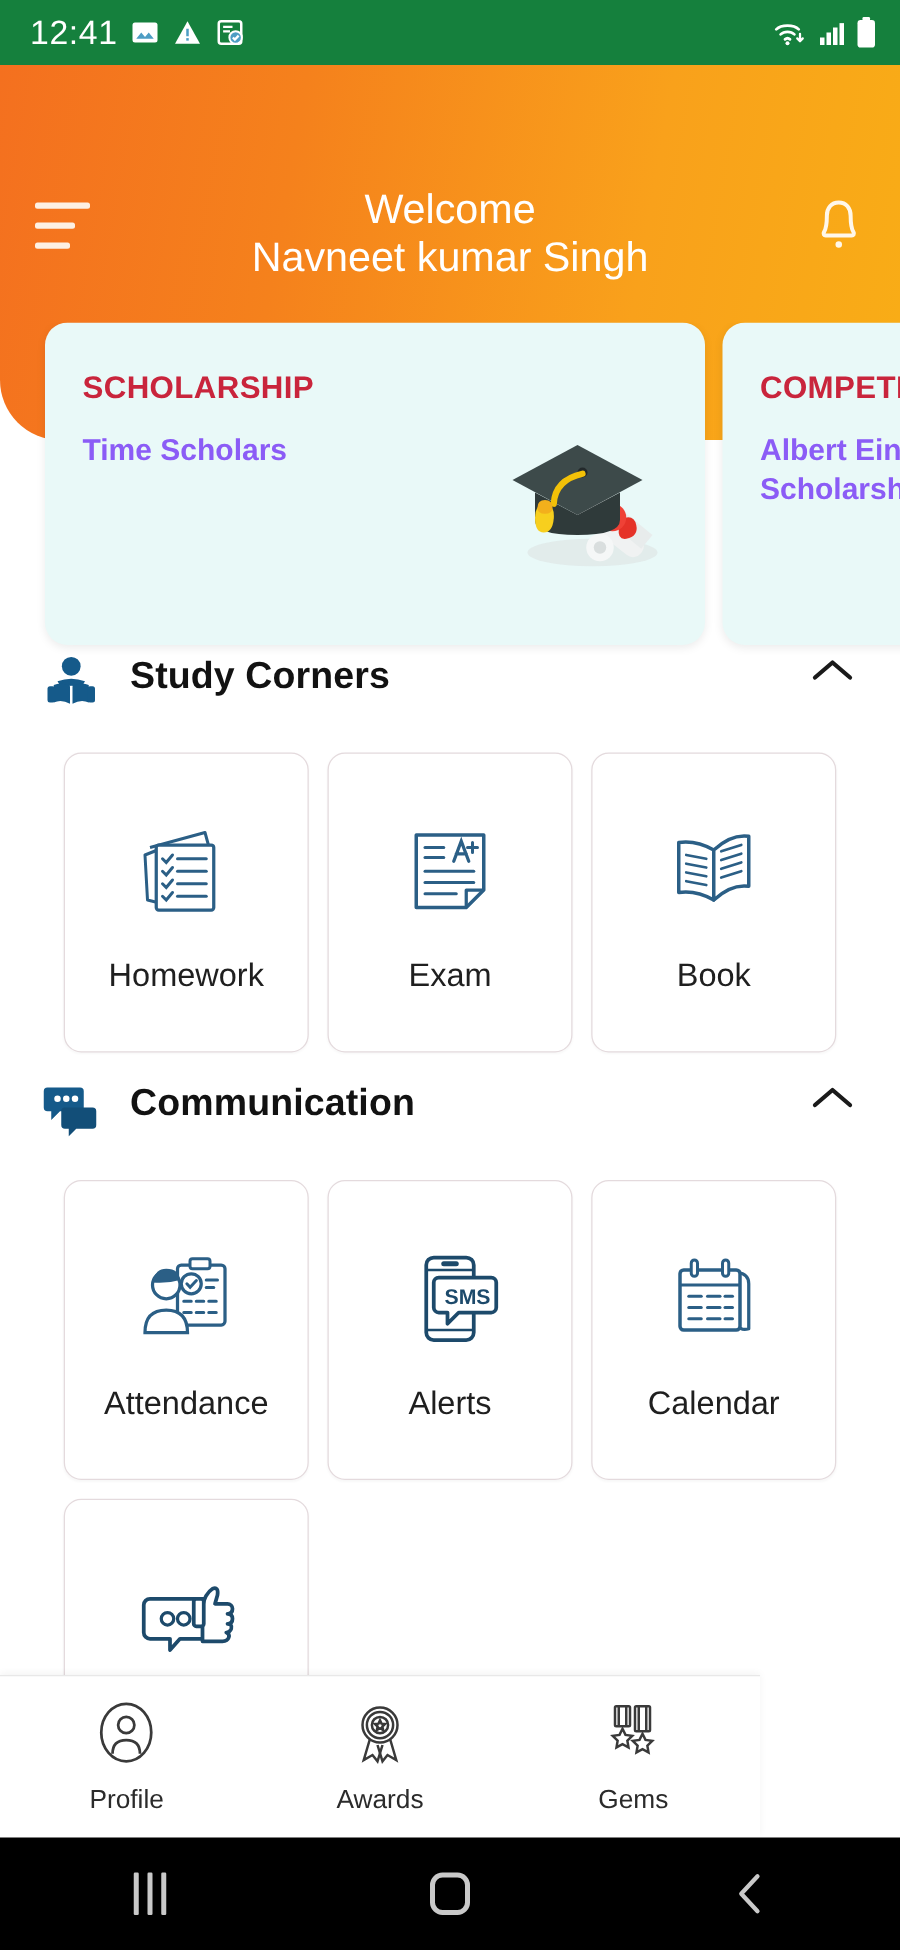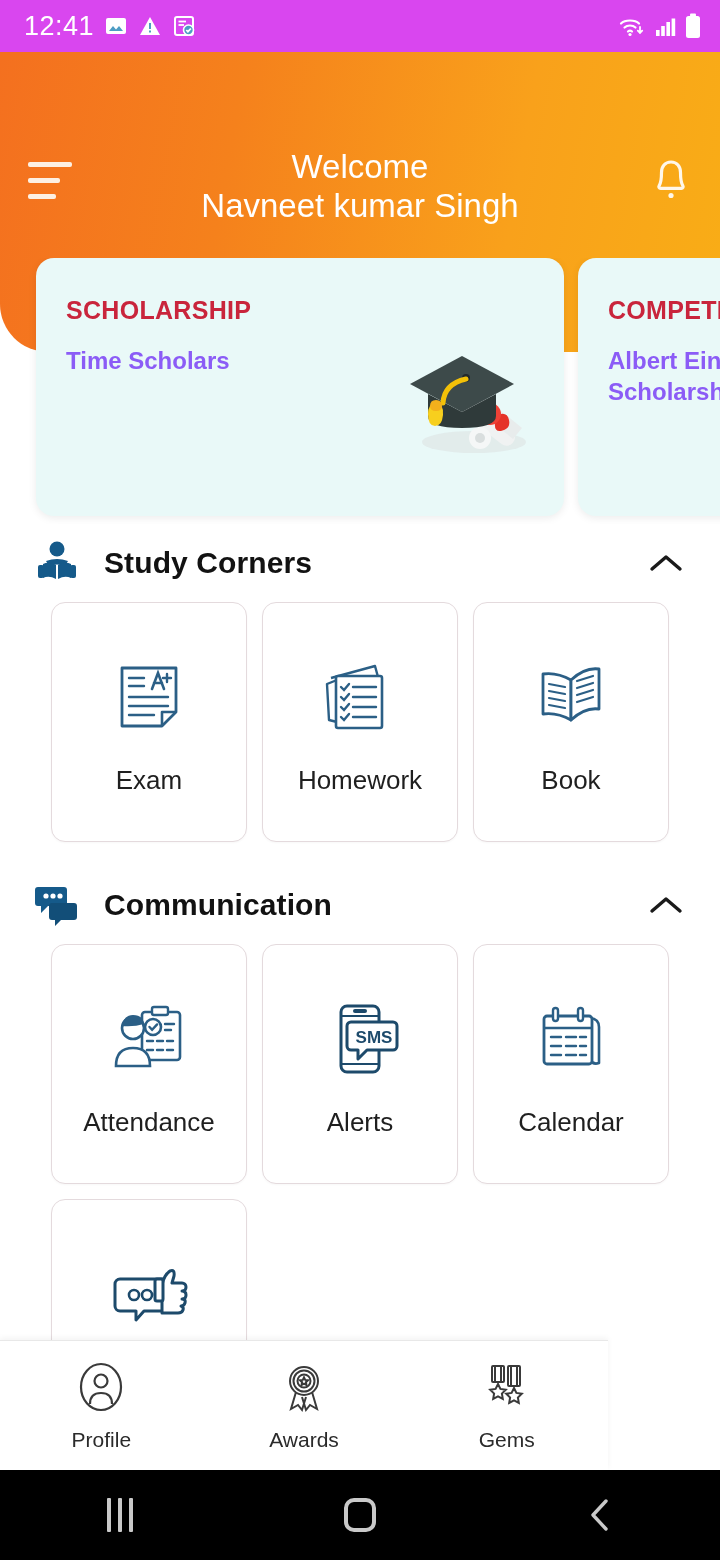--- a/index.html
+++ b/index.html
@@ -7,21 +7,21 @@
   body {
     font-family: "Liberation Sans", sans-serif;
     background:#ffffff;
     overflow:hidden;
     position:relative;
   }
 
   
   .status-bar{
     height:52px; width:100%;
-    background:#d946ef;
+    background:#15803d;
     display:flex; align-items:center;
     padding:0 18px 0 24px;
     color:#fff;
     position:relative; z-index:30;
   }
   .status-left{ display:flex; align-items:center; gap:10px; }
   .status-time{ font-size:27px; letter-spacing:.5px; font-family:"Liberation Sans",sans-serif;}
   .status-right{ margin-left:auto; display:flex; align-items:flex-end; gap:7px; }
   .sb-ico{ display:inline-flex; align-items:center; justify-content:center; }
 
@@ -69,21 +69,21 @@
   .promo-title{ color:#c9253c; font-size:25px; font-weight:bold; letter-spacing:.3px; }
   .promo-sub{ color:#8b5cf6; font-size:24px; font-weight:700; margin-top:20px; line-height:1.3; max-width:62%;}
   .promo-art{ position:absolute; right:22px; top:58px; width:160px; height:150px; }
 
   
   .content{
     position:absolute; top:524px; left:0; width:720px; height:816px;
     background:#ffffff; z-index:6; overflow:hidden;
   }
   .section-head{
-    display:flex; align-items:center; padding:0 34px; height:78px;
+    display:flex; align-items:flex-start; padding:0 34px; height:78px;
   }
   .section-head .sh-icon{ width:54px; display:flex; justify-content:flex-start; }
   .section-head .sh-title{
     font-size:30px; font-weight:bold; color:#121212; margin-left:16px; letter-spacing:.1px;
   }
   .section-head .sh-chev{ margin-left:auto; width:40px; display:flex; justify-content:center; cursor:pointer;}
 
   .tile-grid{
     display:flex; flex-wrap:wrap; gap:15px; padding:0 51px 0 51px;
   }
@@ -251,55 +251,55 @@
           <path d="M4 18 L18 6 L32 18" fill="none" stroke="#1a1a1a" stroke-width="3.4" stroke-linecap="round" stroke-linejoin="round"></path>
         </svg>
     </span>
   </div>
 
   <div class="tile-grid">
 
     <div class="tile">
       <span class="tile-icon">
         <svg width="86" height="86" viewBox="0 0 86 86">
-          <path d="M16 14 h54 v44 l-14 14 h-40 z" fill="#fff" stroke="#2b5f86" stroke-width="2.8" stroke-linejoin="round"></path>
-          <path d="M56 72 v-14 h14" fill="none" stroke="#2b5f86" stroke-width="2.6" stroke-linejoin="round"></path>
-          <g stroke="#2b5f86" stroke-width="2.4" stroke-linecap="round">
-            <line x1="23" y1="24" x2="38" y2="24"></line>
-            <line x1="23" y1="32" x2="38" y2="32"></line>
-            <line x1="23" y1="43" x2="62" y2="43"></line>
-            <line x1="23" y1="52" x2="62" y2="52"></line>
-            <line x1="23" y1="61" x2="48" y2="61"></line>
-          </g>
-          <path d="M46 35 l6 -16 l6 16 M48 29 h8" fill="none" stroke="#2b5f86" stroke-width="2.6" stroke-linecap="round"></path>
-          <path d="M61 20 v8 M57 24 h8" stroke="#2b5f86" stroke-width="2.4" stroke-linecap="round"></path>
-        </svg>
-      </span>
-      <span class="tile-label">Exam</span>
-    </div>
-
-    <div class="tile">
-      <span class="tile-icon">
-        <svg width="86" height="86" viewBox="0 0 86 86">
           <path d="M14 24 L58 12 L64 34" fill="none" stroke="#2b5f86" stroke-width="2.4" stroke-linejoin="round"></path>
           <path d="M10 30 L20 26 L20 68 L12 66 Z" fill="none" stroke="#2b5f86" stroke-width="2.4" stroke-linejoin="round"></path>
           <rect x="19" y="22" width="46" height="52" rx="2" fill="#fff" stroke="#2b5f86" stroke-width="2.6"></rect>
           <g stroke="#2b5f86" stroke-width="2.4" fill="none" stroke-linecap="round">
             <path d="M24 33 l3 3 l5 -6"></path>
               <line x1="36" y1="33" x2="59" y2="33"></line>
             <path d="M24 43 l3 3 l5 -6"></path>
               <line x1="36" y1="43" x2="59" y2="43"></line>
             <path d="M24 53 l3 3 l5 -6"></path>
               <line x1="36" y1="53" x2="59" y2="53"></line>
             <path d="M24 63 l3 3 l5 -6"></path>
               <line x1="36" y1="63" x2="59" y2="63"></line>
           </g>
         </svg>
       </span>
       <span class="tile-label">Homework</span>
+    </div>
+
+    <div class="tile">
+      <span class="tile-icon">
+        <svg width="86" height="86" viewBox="0 0 86 86">
+          <path d="M16 14 h54 v44 l-14 14 h-40 z" fill="#fff" stroke="#2b5f86" stroke-width="2.8" stroke-linejoin="round"></path>
+          <path d="M56 72 v-14 h14" fill="none" stroke="#2b5f86" stroke-width="2.6" stroke-linejoin="round"></path>
+          <g stroke="#2b5f86" stroke-width="2.4" stroke-linecap="round">
+            <line x1="23" y1="24" x2="38" y2="24"></line>
+            <line x1="23" y1="32" x2="38" y2="32"></line>
+            <line x1="23" y1="43" x2="62" y2="43"></line>
+            <line x1="23" y1="52" x2="62" y2="52"></line>
+            <line x1="23" y1="61" x2="48" y2="61"></line>
+          </g>
+          <path d="M46 35 l6 -16 l6 16 M48 29 h8" fill="none" stroke="#2b5f86" stroke-width="2.6" stroke-linecap="round"></path>
+          <path d="M61 20 v8 M57 24 h8" stroke="#2b5f86" stroke-width="2.4" stroke-linecap="round"></path>
+        </svg>
+      </span>
+      <span class="tile-label">Exam</span>
     </div>
 
     <div class="tile">
       <span class="tile-icon">
         <svg width="86" height="86" viewBox="0 0 86 86">
           <path d="M43 26 q-14 -8 -28 -6 v40 q14 -2 28 6z" fill="#fff" stroke="#2b5f86" stroke-width="2.8" stroke-linejoin="round"></path>
           <path d="M43 26 q14 -13 28 -11 v40 q-14 -2 -28 11z" fill="#fff" stroke="#2b5f86" stroke-width="2.8" stroke-linejoin="round"></path>
           <g stroke="#2b5f86" stroke-width="2.2" stroke-linecap="round">
             <line x1="21" y1="30" x2="37" y2="33"></line>
               <line x1="21" y1="37" x2="37" y2="40"></line>

